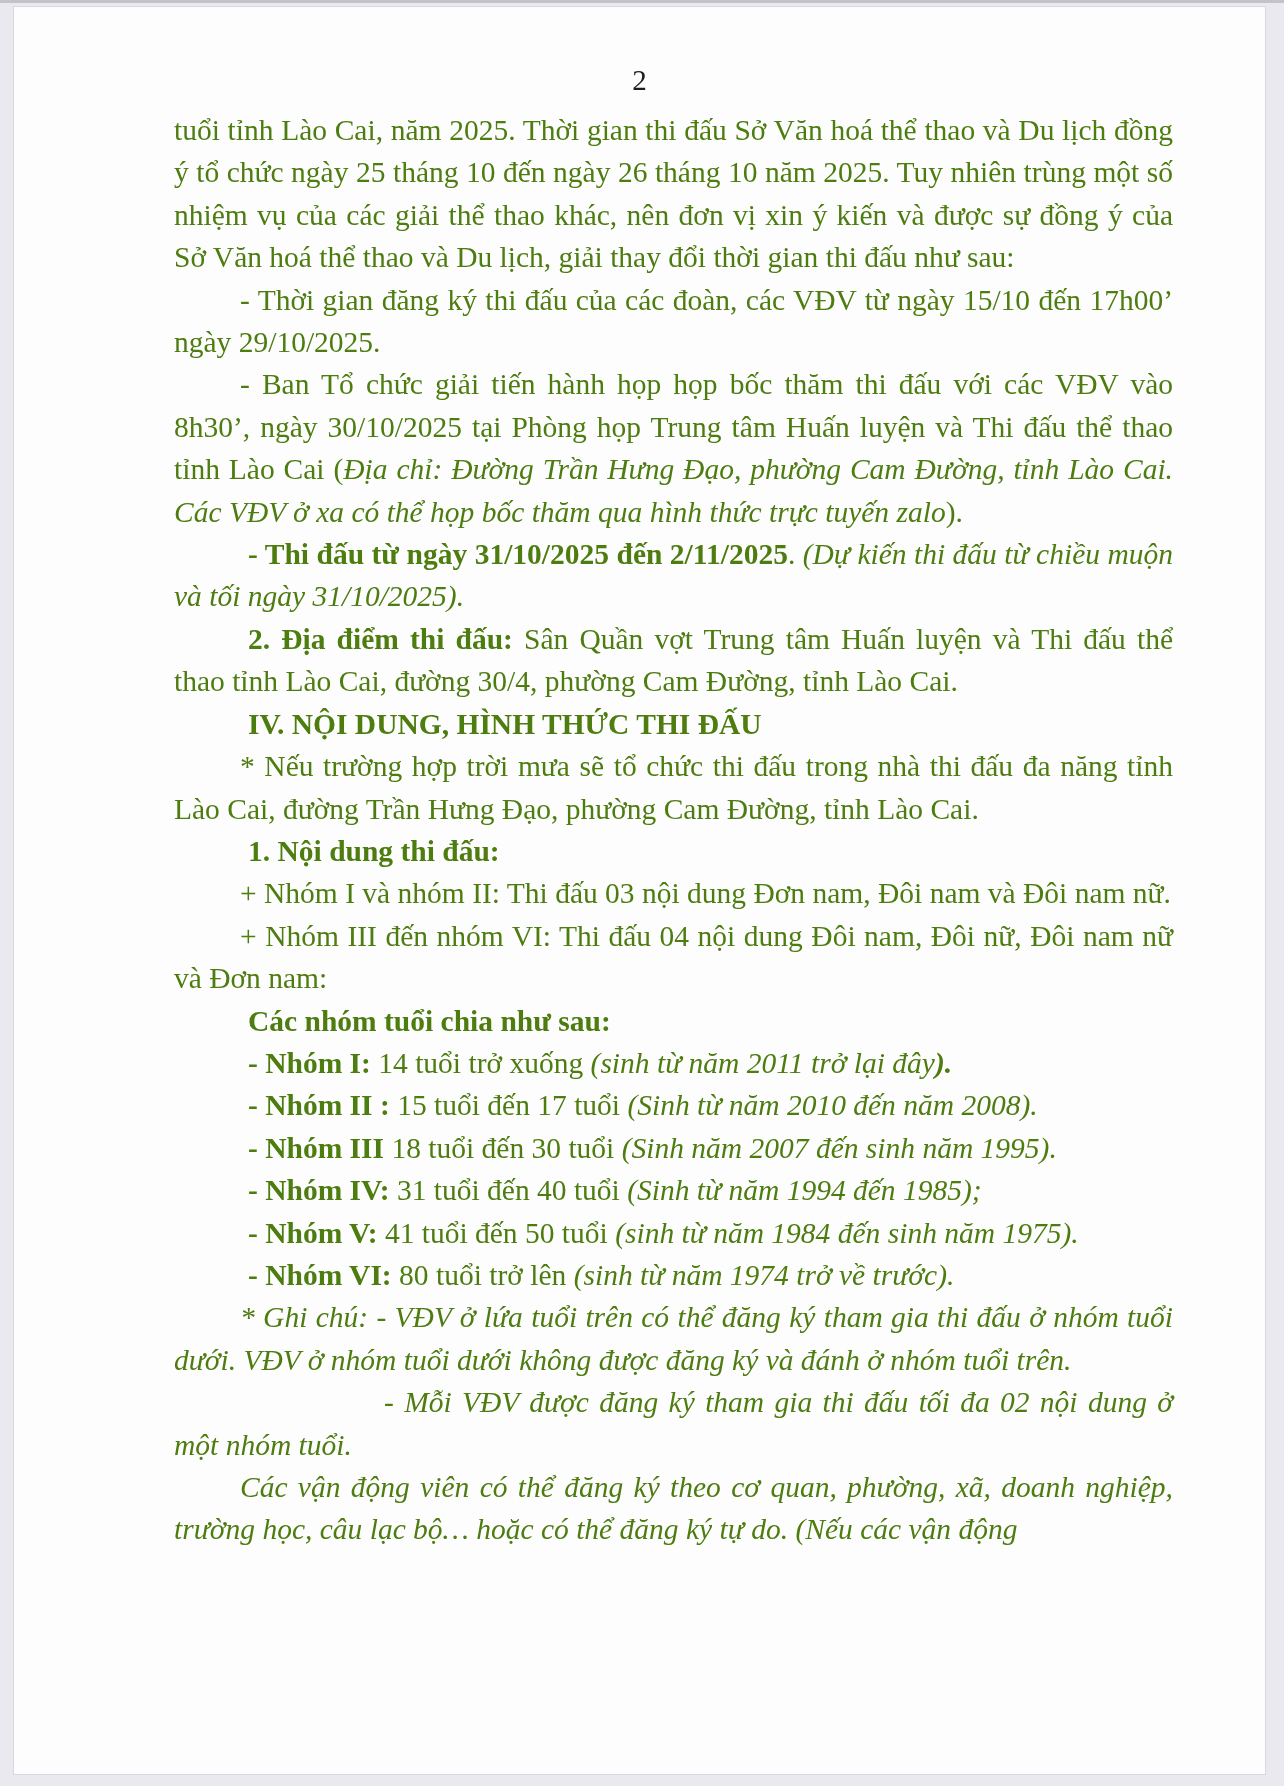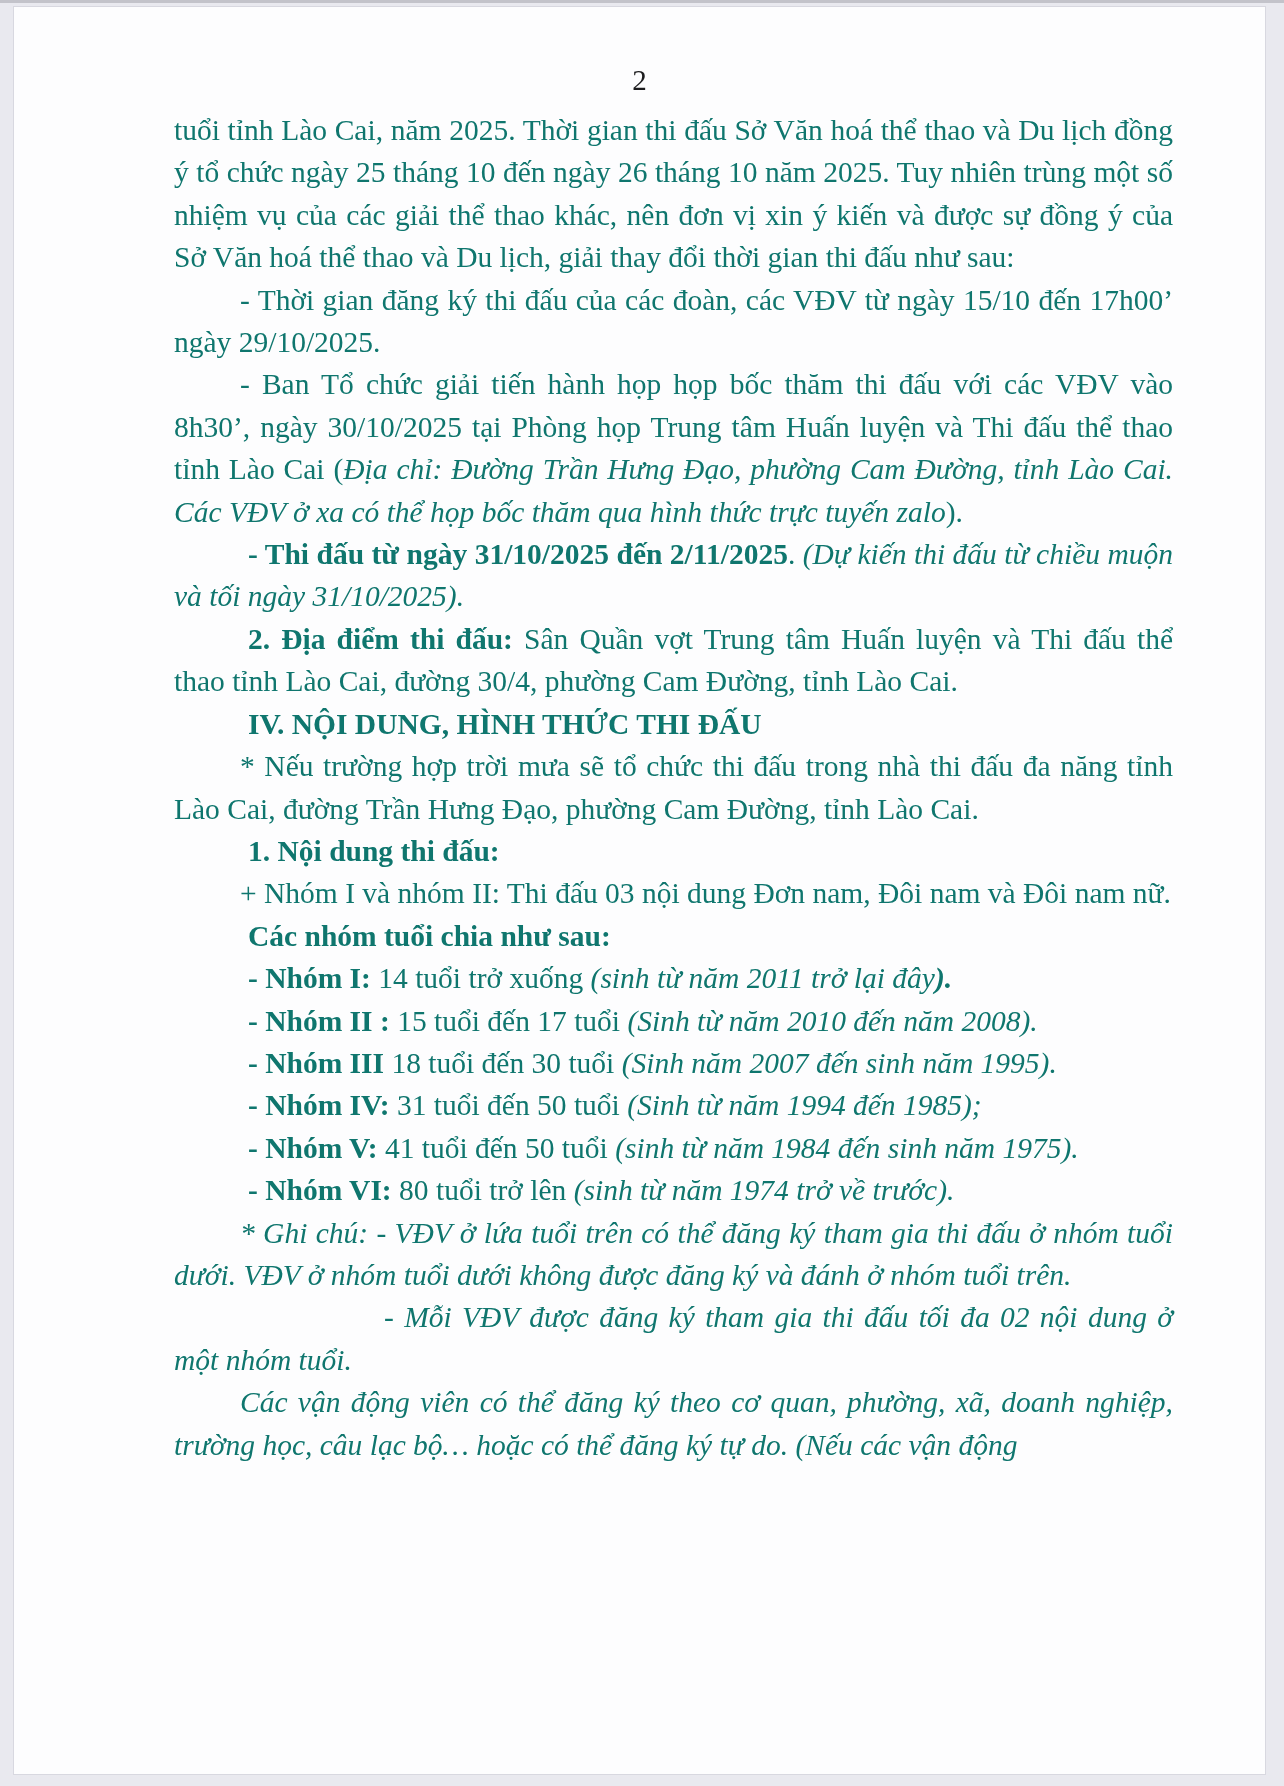--- a/index.html
+++ b/index.html
@@ -38,21 +38,21 @@
   .content {
     margin: 8px 92px 0 160px;
     color: #1c1c1e;
   }
   .para {
     margin: 0;
     font-size: 29.5px;
     line-height: 42.4px;
     text-align: justify;
     text-indent: 66px;
-    color: #0f766e;
+    color: #4d7c0f;
   }
   .para.indent-none { text-indent: 0; }
   .para.indent-deep { text-indent: 210px; }
   .run-r { font-weight: normal; font-style: normal; }
   .run-b { font-weight: bold;   font-style: normal; margin-left: 8px; }
   .run-i { font-weight: normal; font-style: italic; margin-top: 46px; }
   .run-bi{ font-weight: bold;   font-style: italic; }
 </style>
 </head>
 <body>
@@ -63,25 +63,26 @@
     <div class="content">
         <p class="para indent-none"><span class="run-r">tuổi tỉnh Lào Cai, năm 2025. Thời gian thi đấu Sở Văn hoá thể thao và Du lịch đồng ý tổ chức ngày 25 tháng 10 đến ngày 26 tháng 10 năm 2025. Tuy nhiên trùng một số nhiệm vụ của các giải thể thao khác, nên đơn vị xin ý kiến và được sự đồng ý của Sở Văn hoá thể thao và Du lịch, giải thay đổi thời gian thi đấu như sau:</span></p>
         <p class="para indent-normal"><span class="run-r">- Thời gian đăng ký thi đấu của các đoàn, các VĐV từ ngày 15/10 đến 17h00’ ngày 29/10/2025.</span></p>
         <p class="para indent-normal"><span class="run-r">- Ban Tổ chức giải tiến hành họp họp bốc thăm thi đấu với các VĐV vào 8h30’, ngày 30/10/2025 tại Phòng họp Trung tâm Huấn luyện và Thi đấu thể thao tỉnh Lào Cai (</span><span class="run-i">Địa chỉ: Đường Trần Hưng Đạo, phường Cam Đường, tỉnh Lào Cai. Các VĐV ở xa có thể họp bốc thăm qua hình thức trực tuyến zalo</span><span class="run-r">).</span></p>
         <p class="para indent-normal"><span class="run-b">- Thi đấu từ ngày 31/10/2025 đến 2/11/2025</span><span class="run-r">. </span><span class="run-i">(Dự kiến thi đấu từ chiều muộn và tối ngày 31/10/2025).</span></p>
         <p class="para indent-normal"><span class="run-b">2. Địa điểm thi đấu:</span><span class="run-r"> Sân Quần vợt Trung tâm Huấn luyện và Thi đấu thể thao tỉnh Lào Cai, đường 30/4, phường Cam Đường, tỉnh Lào Cai.</span></p>
         <p class="para indent-normal"><span class="run-b">IV. NỘI DUNG, HÌNH THỨC THI ĐẤU</span></p>
         <p class="para indent-normal"><span class="run-r">* Nếu trường hợp trời mưa sẽ tổ chức thi đấu trong nhà thi đấu đa năng tỉnh Lào Cai, đường Trần Hưng Đạo, phường Cam Đường, tỉnh Lào Cai.</span></p>
         <p class="para indent-normal"><span class="run-b">1. Nội dung thi đấu:</span></p>
         <p class="para indent-normal"><span class="run-r">+ Nhóm I và nhóm II: Thi đấu 03 nội dung Đơn nam, Đôi nam và Đôi nam nữ.</span></p>
+        <p class="para indent-normal"><span class="run-r">+ Nhóm III đến nhóm VI: Thi đấu 04 nội dung Đôi nam, Đôi nữ, Đôi nam nữ và Đơn nam:</span></p>
         <p class="para indent-normal"><span class="run-b">Các nhóm tuổi chia như sau:</span></p>
         <p class="para indent-normal"><span class="run-b">- Nhóm I:</span><span class="run-r"> 14 tuổi trở xuống </span><span class="run-i">(sinh từ năm 2011 trở lại đây</span><span class="run-bi">).</span></p>
         <p class="para indent-normal"><span class="run-b">- Nhóm II :</span><span class="run-r"> 15 tuổi đến 17 tuổi </span><span class="run-i">(Sinh từ năm 2010 đến năm 2008).</span></p>
         <p class="para indent-normal"><span class="run-b">- Nhóm III</span><span class="run-r"> 18 tuổi đến 30 tuổi </span><span class="run-i">(Sinh năm 2007 đến sinh năm 1995).</span></p>
-        <p class="para indent-normal"><span class="run-b">- Nhóm IV:</span><span class="run-r"> 31 tuổi đến 50 tuổi  </span><span class="run-i">(Sinh từ năm 1994 đến 1985);</span></p>
+        <p class="para indent-normal"><span class="run-b">- Nhóm IV:</span><span class="run-r"> 31 tuổi đến 40 tuổi  </span><span class="run-i">(Sinh từ năm 1994 đến 1985);</span></p>
         <p class="para indent-normal"><span class="run-b">- Nhóm V:</span><span class="run-r">  41 tuổi đến 50 tuổi  </span><span class="run-i">(sinh từ năm 1984 đến sinh năm 1975).</span></p>
         <p class="para indent-normal"><span class="run-b">- Nhóm VI:</span><span class="run-r"> 80 tuổi trở lên  </span><span class="run-i">(sinh từ năm 1974 trở về trước).</span></p>
         <p class="para indent-normal"><span class="run-i">* Ghi chú: - VĐV ở lứa tuổi trên có thể đăng ký tham gia thi đấu ở nhóm tuổi dưới. VĐV ở nhóm tuổi dưới không được đăng ký và đánh ở nhóm tuổi trên.</span></p>
         <p class="para indent-deep"><span class="run-i">- Mỗi VĐV được đăng ký tham gia thi đấu tối đa 02 nội dung ở một nhóm tuổi.</span></p>
         <p class="para indent-normal"><span class="run-i">Các vận động viên có thể đăng ký theo cơ quan, phường, xã, doanh nghiệp, trường học, câu lạc bộ… hoặc có thể đăng ký tự do. (Nếu các vận động</span></p>
       </div>
   </div>
 </div>
 
 </body></html>

